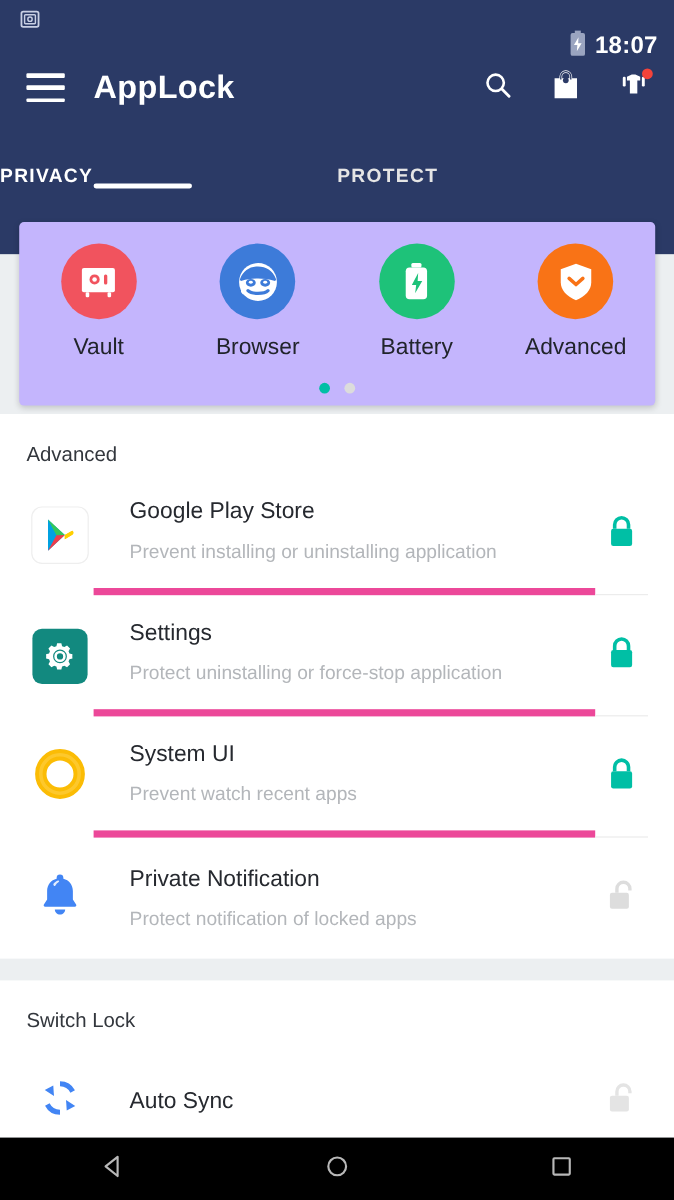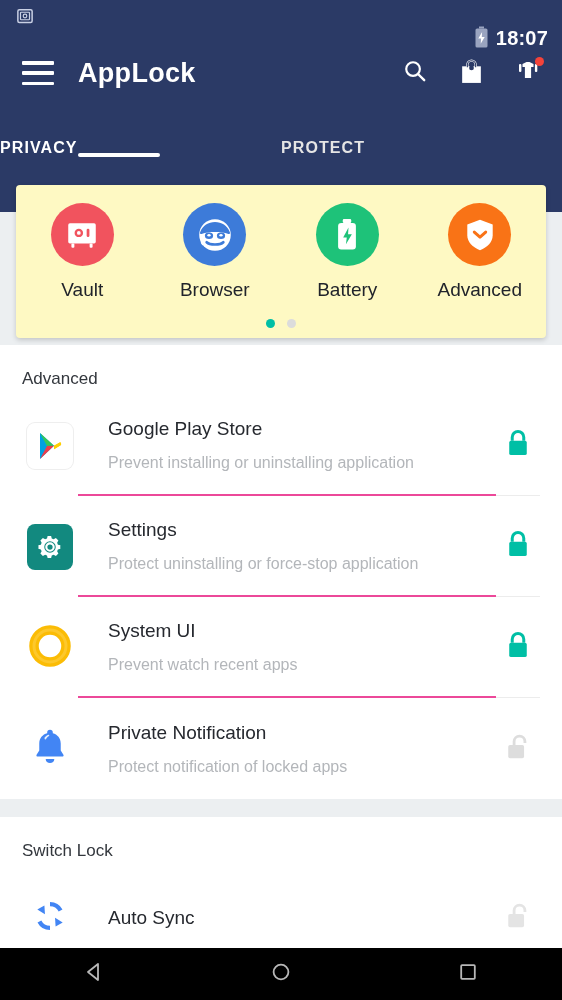--- a/index.html
+++ b/index.html
@@ -89,21 +89,21 @@
     border-radius:2px;
     background:transparent;
   }
   .tab.active .tab-underline { background:#ffffff; }
 
   
   .card {
     position:absolute;
     top:185px; left:16px;
     width:530px;
-    background:#fef9c3;
+    background:#c4b5fd;
     border-radius:4px;
     box-shadow:0 2px 5px rgba(0,0,0,0.18);
     padding:18px 0 10px;
     z-index:5;
   }
   .feature-row { display:flex; }
   .feature {
     flex:1;
     display:flex;
     flex-direction:column;
@@ -154,21 +154,21 @@
     cursor:pointer;
   }
   .row-icon {
     width:56px;
     display:flex; align-items:center; justify-content:center;
     flex:0 0 56px;
   }
   .row-text {
     flex:1;
     padding-left:30px;
-    border-bottom:2px solid #ec4899;
+    border-bottom:6px solid #ec4899;
     height:101px;
     display:flex; flex-direction:column; justify-content:center;
     padding-right:12px;
   }
   .list-row.no-divider .row-text { border-bottom:none; }
   .row-title { font-size:19px; color:#26292f; line-height:1.45; }
   .row-sub { font-size:16px; color:#b3b6ba; margin-top:9px; line-height:1.4; }
   .row-lock {
     width:44px;
     flex:0 0 44px;

